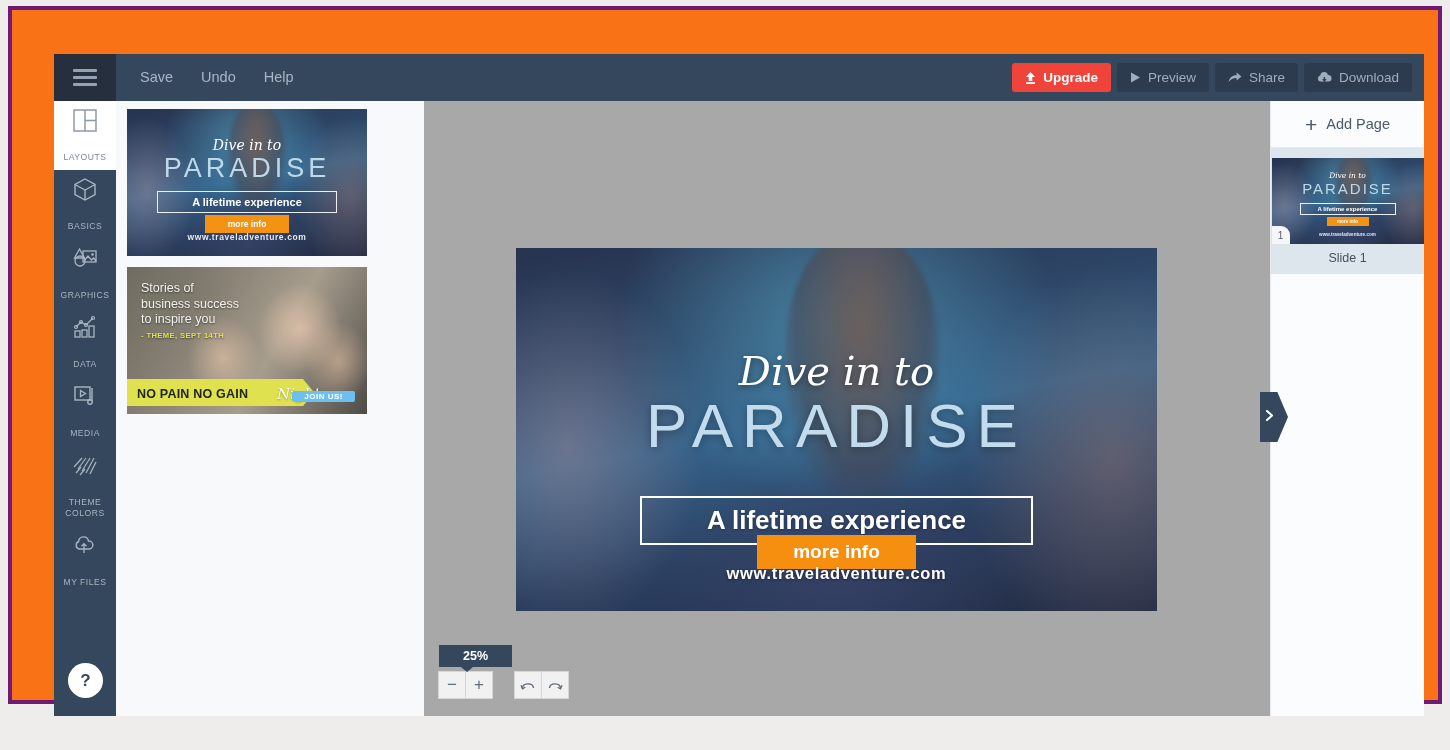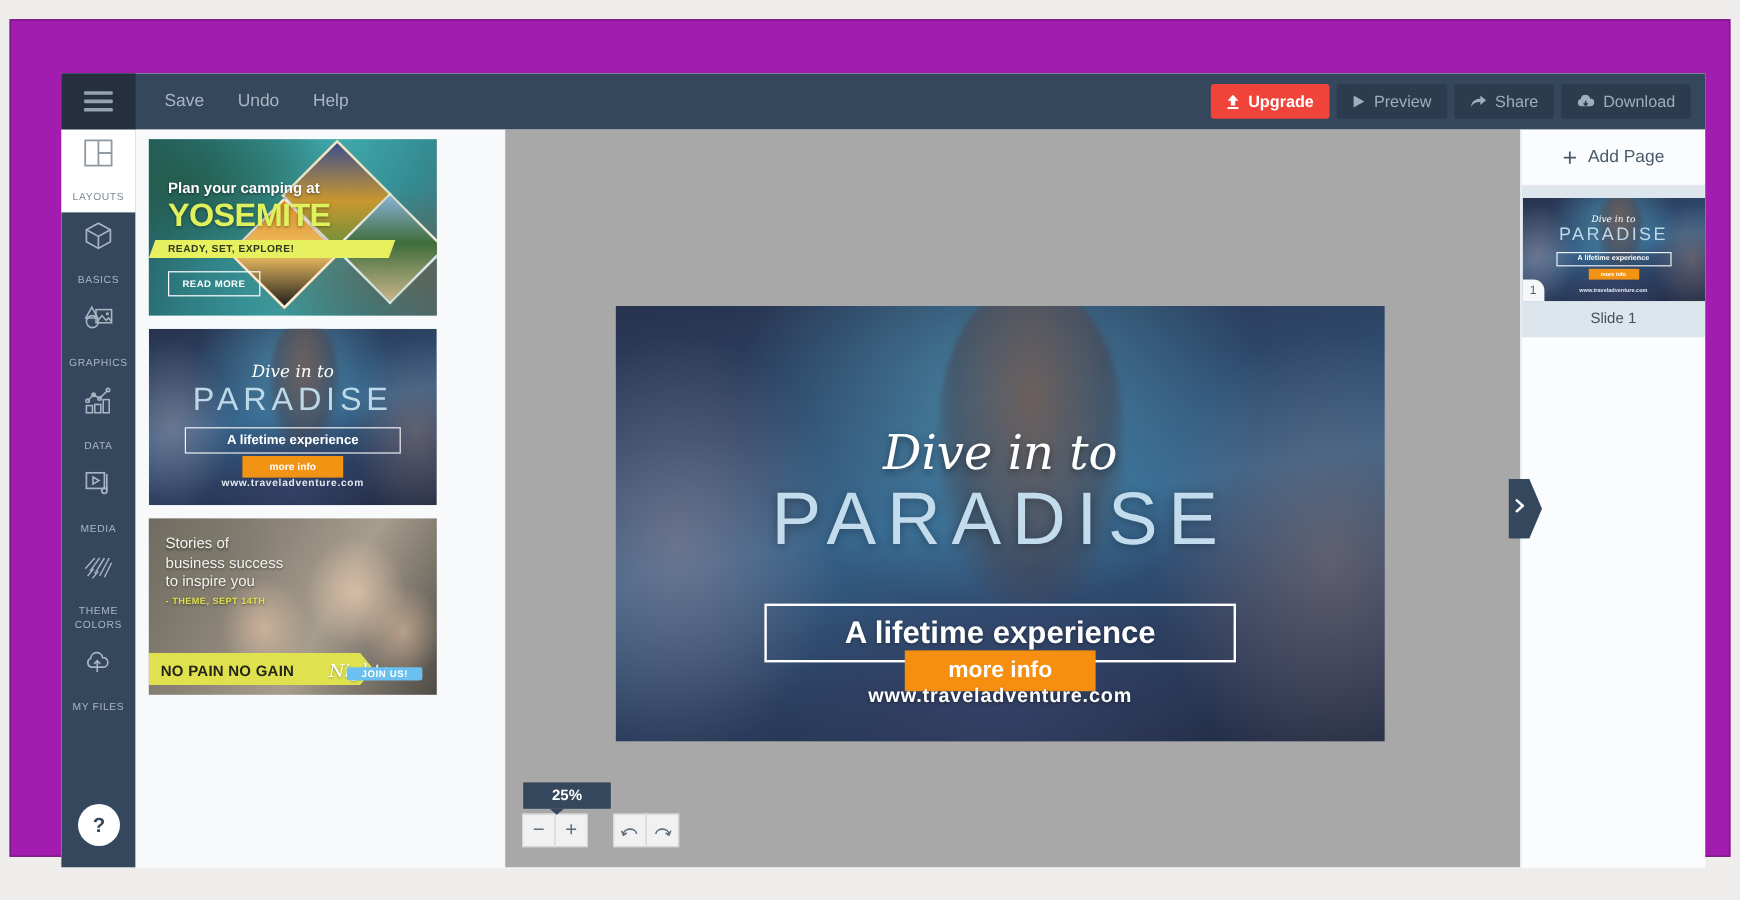--- a/index.html
+++ b/index.html
@@ -7,25 +7,25 @@
     padding: 0;
     width: 1450px;
     height: 750px;
     background: #efecec;
     font-family: "Liberation Sans", sans-serif;
     overflow: hidden;
   }
   .page-frame {
     position: absolute;
     left: 8px;
-    top: 16px;
+    top: 6px;
     width: 1434px;
     height: 698px;
-    background: #a21caf;
-    border: 1px solid #701a75;
+    background: #f97316;
+    border: 4px solid #701a75;
     box-sizing: border-box;
   }
   .app {
     position: absolute;
     left: 42px;
     top: 44px;
     width: 1370px;
     height: 662px;
     background: #ffffff;
     overflow: hidden;
@@ -635,30 +635,20 @@
         </span>
         <span class="rail-label">MY FILES</span>
       </div>
 
       <div class="help-btn">?</div>
     </div>
 
     <div class="templates">
 
 
-      <div class="tpl-card yos">
-        <div class="dia dia1"></div>
-        <div class="dia dia2"></div>
-        <div class="dia dia3"></div>
-        <div class="yos-band"></div>
-        <div class="yos-txt1">Plan your camping at</div>
-        <div class="yos-txt2">YOSEMITE</div>
-        <div class="yos-band-t">READY, SET, EXPLORE!</div>
-        <div class="yos-btn">READ MORE</div>
-      </div>
 
       <div class="tpl-card tpl-para">
         <div class="para-art">
             <div class="para-diver"></div>
           </div>
         <div class="pt1">Dive in to</div>
         <div class="pt2">PARADISE</div>
         <div class="pt3">A lifetime experience</div>
         <div class="pt4">more info</div>
         <div class="pt5">www.traveladventure.com</div>

